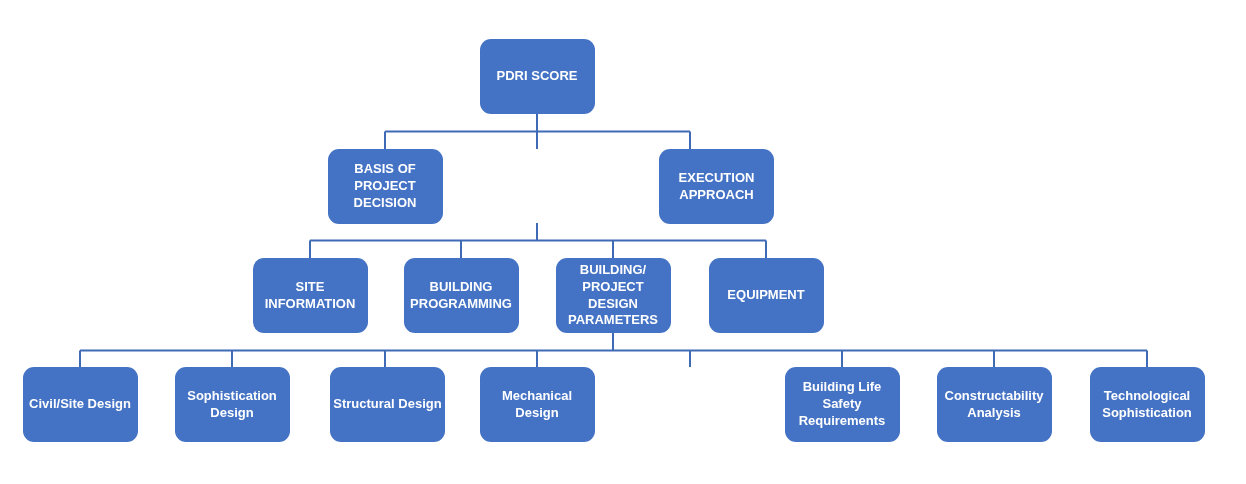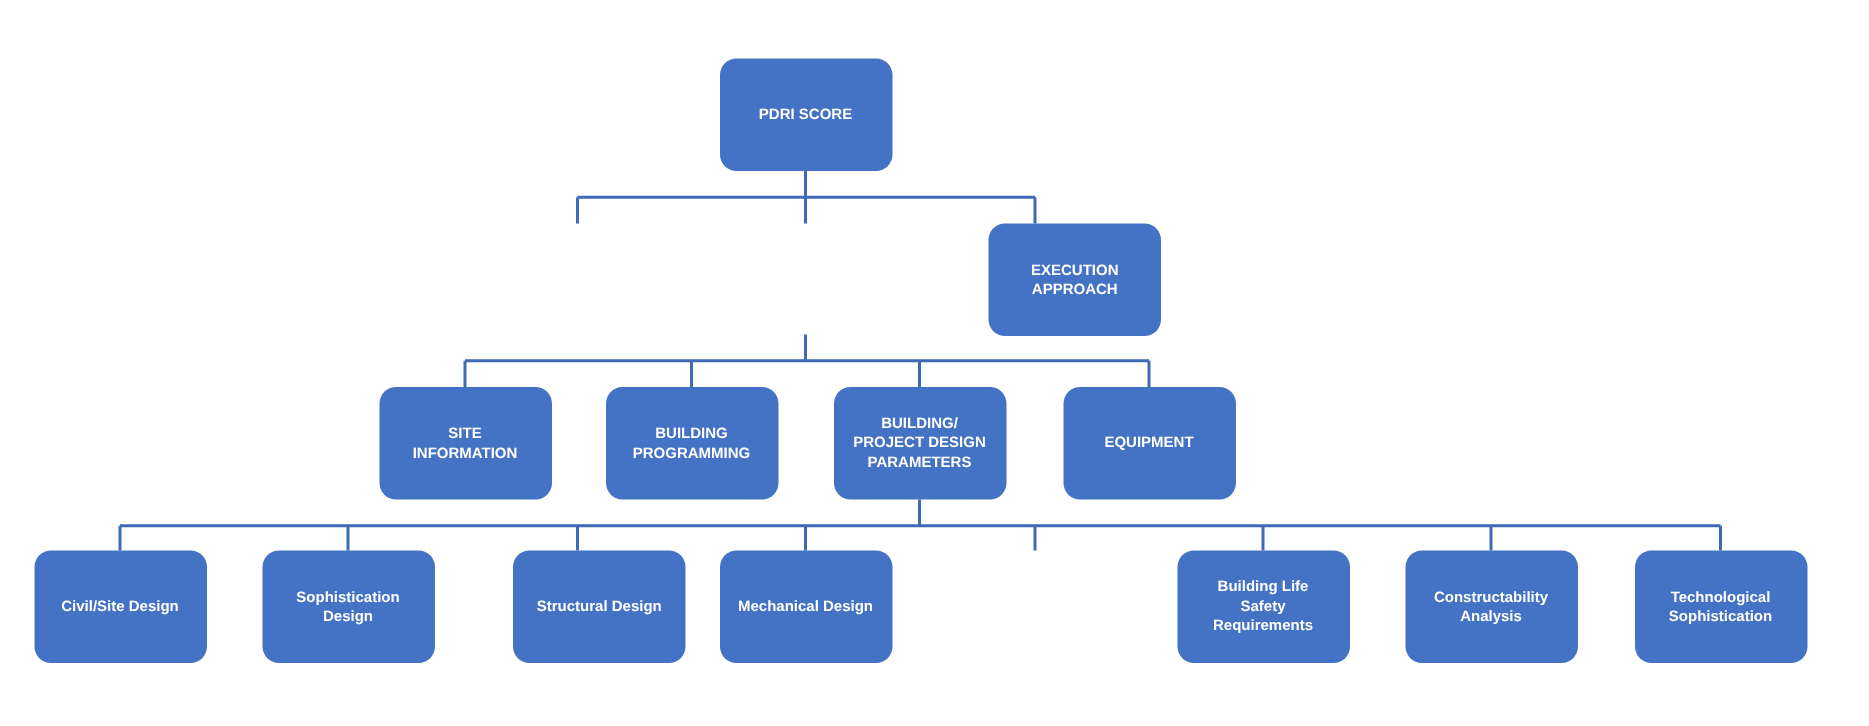--- a/index.html
+++ b/index.html
@@ -34,21 +34,21 @@
     border-radius: 11px;
     color: var(--box-text);
     display: flex;
     align-items: center;
     justify-content: center;
     text-align: center;
     box-sizing: border-box;
     padding: 2px 3px;
   }
   .node .lbl {
-    font-size: 10px;
+    font-size: 13px;
     font-weight: bold;
     line-height: 1.3;
     white-space: pre-line;
   }
 </style>
 </head>
 <body>
 
 <div class="canvas">
 
@@ -58,20 +58,24 @@
 
     <path d="M537,223 V240.5 M310,240.5 H766 M310,240.5 V258 M461,240.5 V258 M613,240.5 V258 M766,240.5 V258"></path>
 
     <path d="M613,333 V350.5 M80,350.5 H1147 M80,350.5 V367 M232,350.5 V367 M385,350.5 V367 M537,350.5 V367 M690,350.5 V367 M842,350.5 V367 M994,350.5 V367 M1147,350.5 V367"></path>
   </svg>
 
   <div class="node" style="left:479.5px; top:39px;">
     <span class="lbl">PDRI SCORE</span>
   </div>
 
+  <div class="node" style="left:327.5px; top:149px;">
+    <span class="lbl">BASIS OF PROJECT
+DECISION</span>
+  </div>
   <div class="node" style="left:659px; top:149px;">
     <span class="lbl">EXECUTION
 APPROACH</span>
   </div>
 
   <div class="node" style="left:252.5px; top:258px;">
     <span class="lbl">SITE
 INFORMATION</span>
   </div>
   <div class="node" style="left:403.5px; top:258px;">
@@ -87,21 +91,21 @@
     <span class="lbl">EQUIPMENT</span>
   </div>
 
   <div class="node" style="left:22.5px; top:367px;">
     <span class="lbl">Civil/Site Design</span>
   </div>
   <div class="node" style="left:174.5px; top:367px;">
     <span class="lbl">Sophistication
 Design</span>
   </div>
-  <div class="node" style="left:342px; top:367px;">
+  <div class="node" style="left:330px; top:367px;">
     <span class="lbl">Structural Design</span>
   </div>
   <div class="node" style="left:479.5px; top:367px;">
     <span class="lbl">Mechanical Design</span>
   </div>
   <div class="node" style="left:784.5px; top:367px;">
     <span class="lbl">Building Life
 Safety
 Requirements</span>
   </div>

